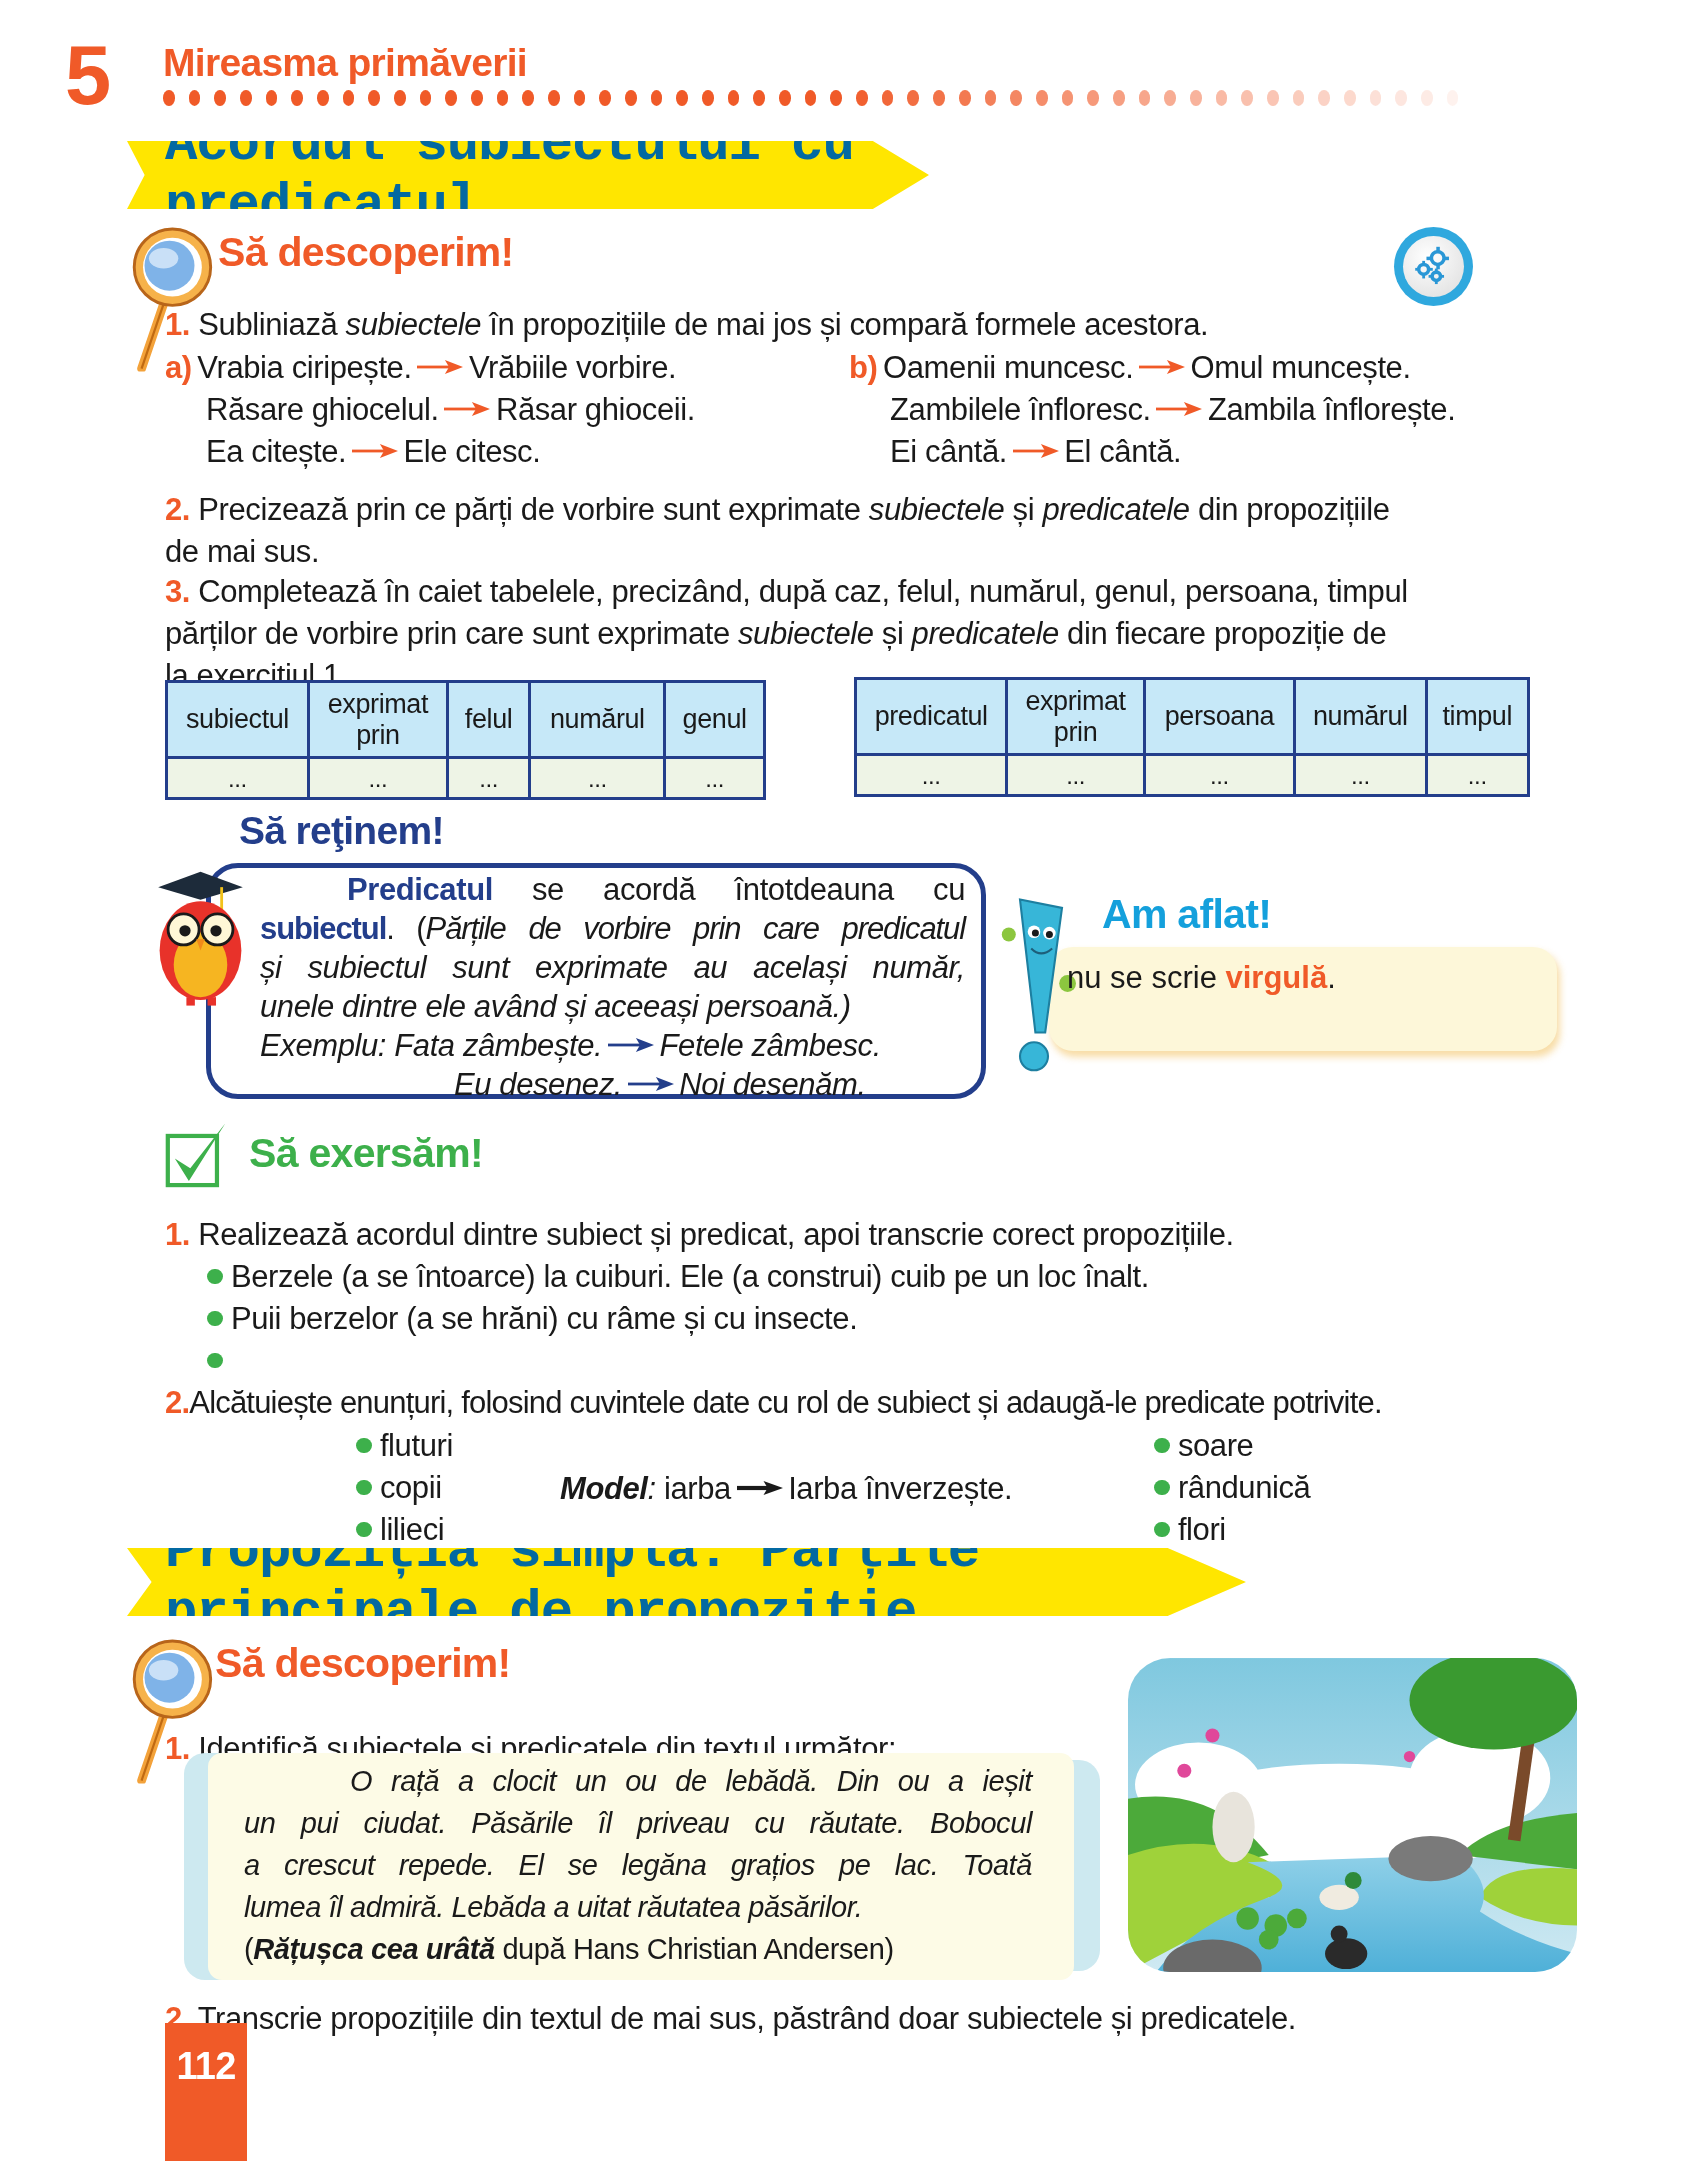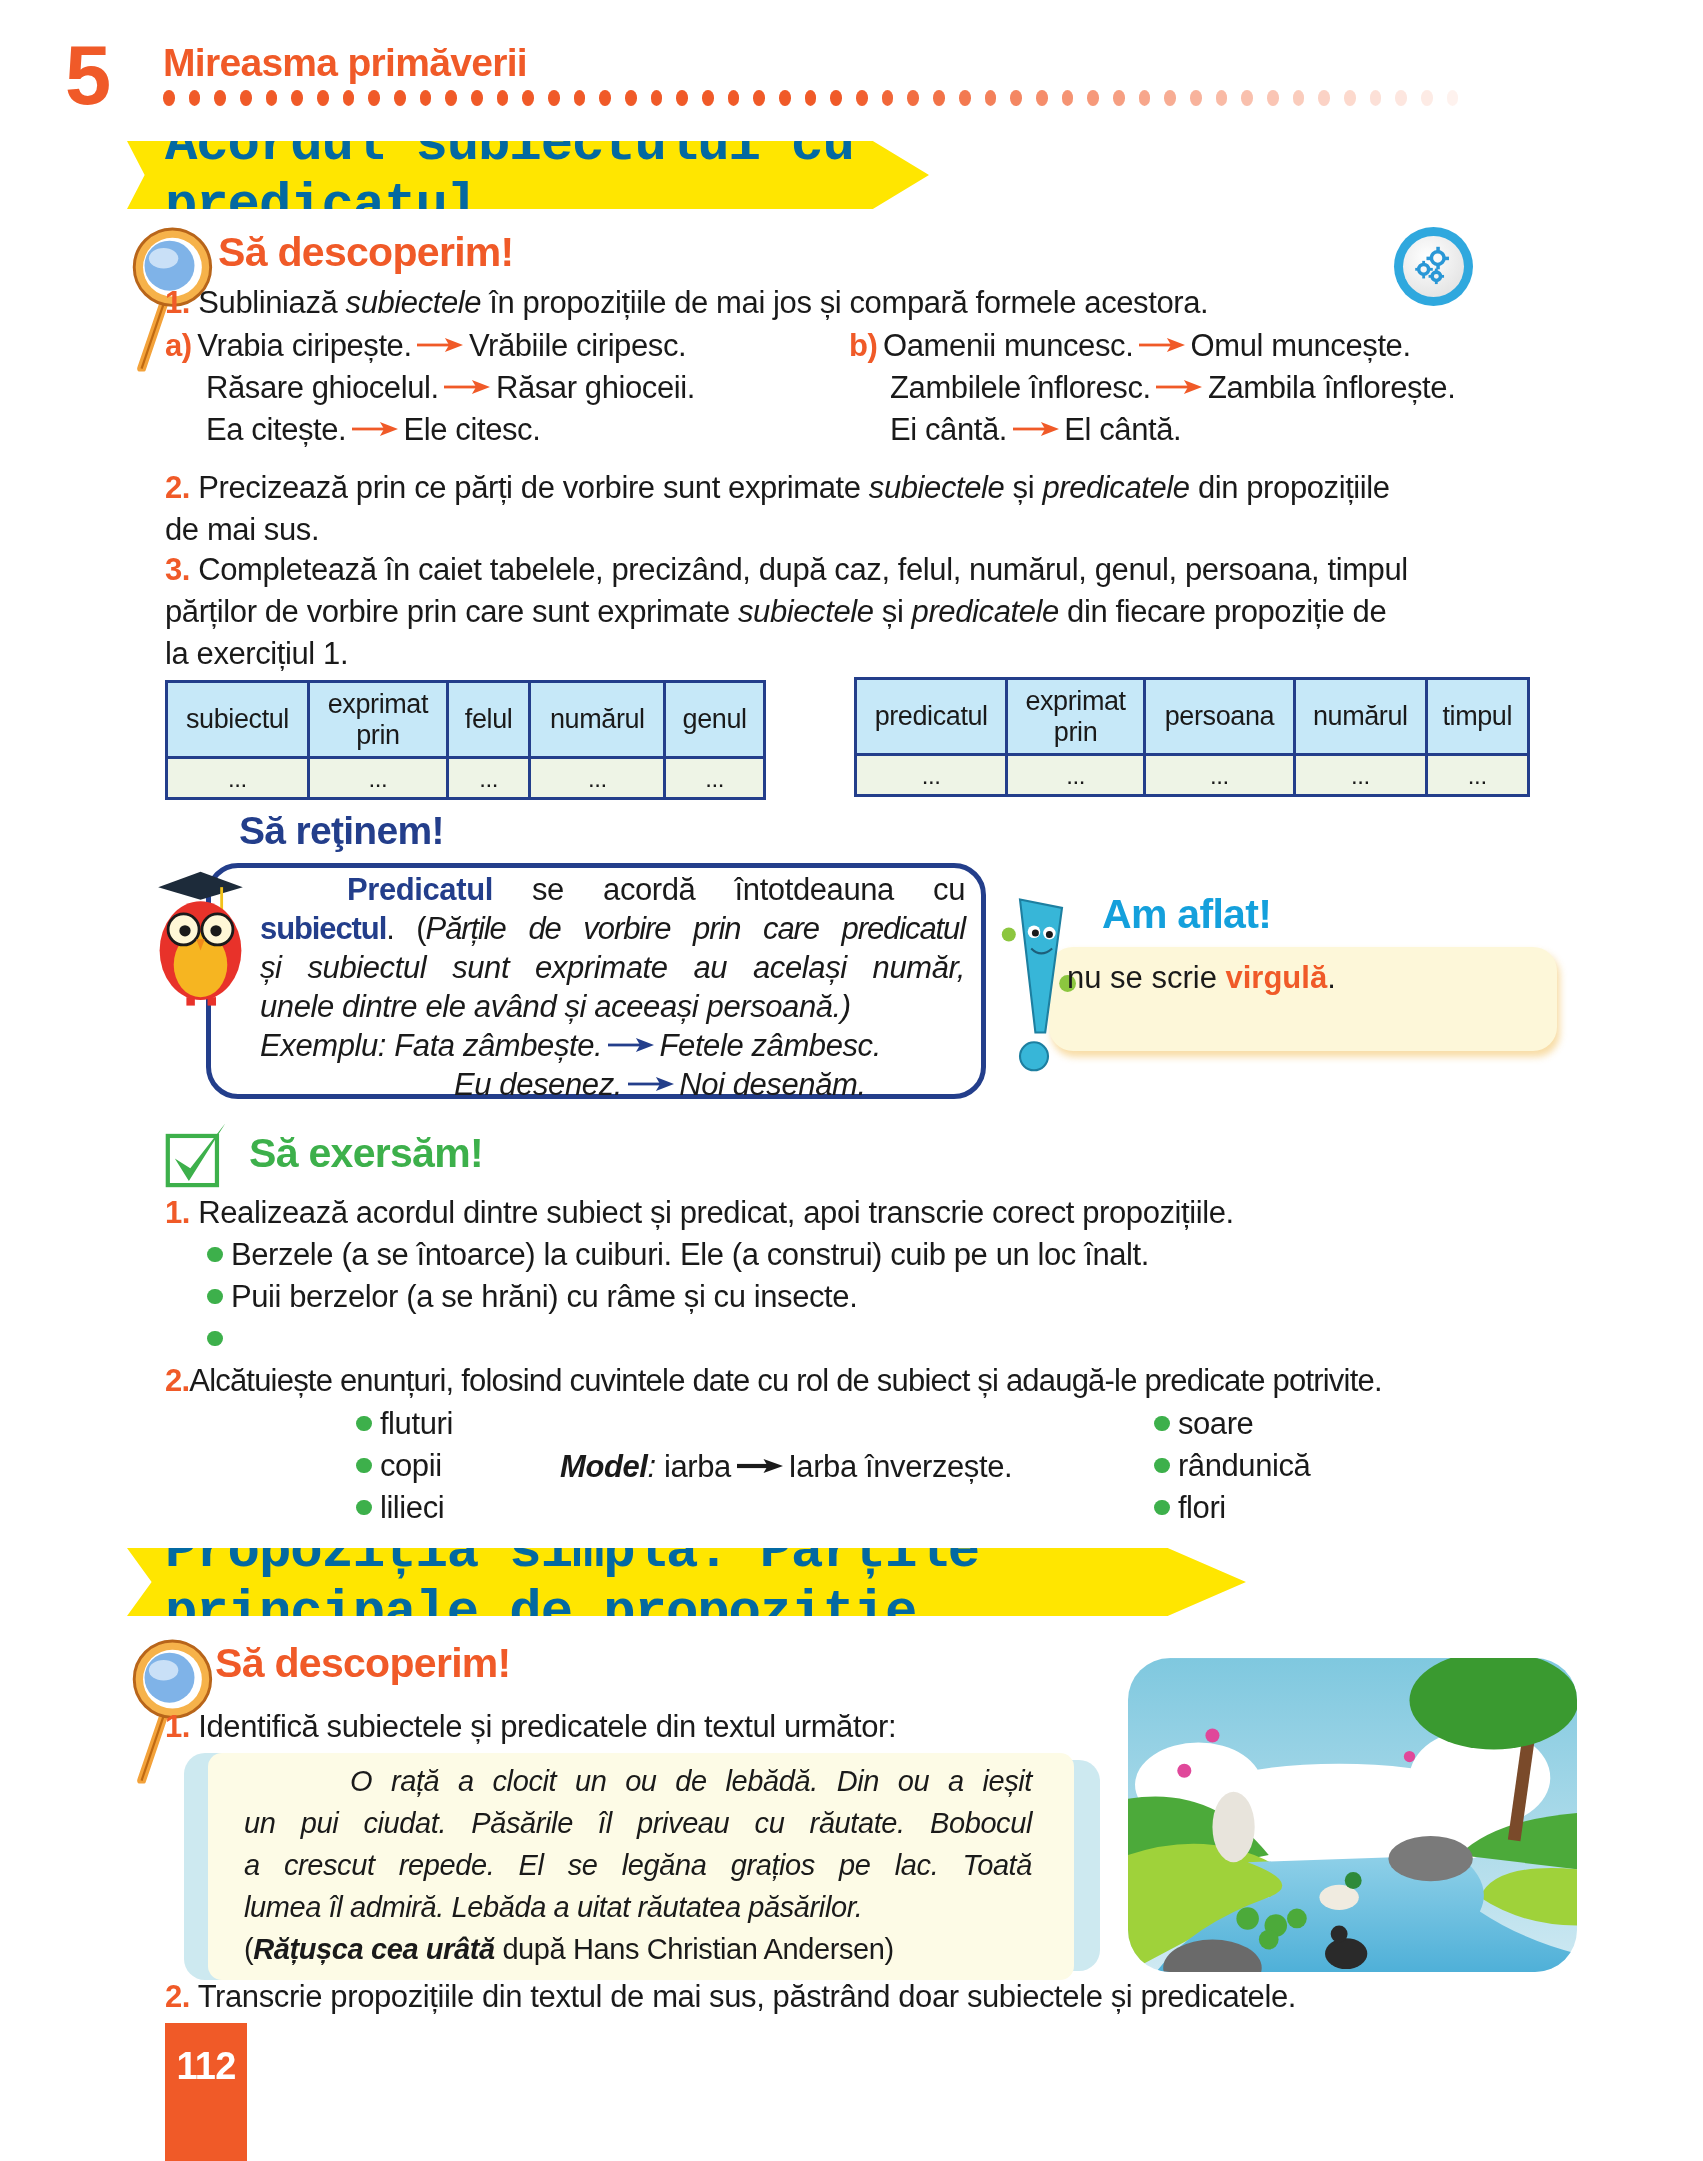--- a/index.html
+++ b/index.html
@@ -17,21 +17,21 @@
   .dots { left: 163px; top: 90px; width: 1309px; height: 15.5px; display: flex; gap: 0; }
   .dots span { display: block; width: 12px; height: 15.5px; border-radius: 50%; margin-right: 14px; }
 
   
   .ribbon { height: 68px; background: #ffe600; clip-path: polygon(0 0, 93% 0, 100% 50%, 93% 100%, 0 100%, 2.2% 50%); display: flex; align-items: center; padding-left: 38px; }
   .ribbon span { font-size: 54px; font-weight: bold; color: #0369a1; letter-spacing: -1.1px; font-family: Liberation Mono, monospace; }
 
   
   .sect-h { font-size: 41px; font-weight: bold; letter-spacing: -0.7px; }
 
-  .body-text { font-size: 31px; line-height: 42px; letter-spacing: -0.4px; }
+  .body-text { font-size: 31px; line-height: 42px; letter-spacing: -0.4px; margin-top: 22px; }
   .num { color: #f05a28; font-weight: bold; }
   .arrow { display: inline-block; width: 46px; height: 14px; vertical-align: middle; margin: 0 5.6px; position: relative; top: -2.8px; }
 
   
   table.grammar { border-collapse: collapse; position: absolute; }
   table.grammar td { border: 3.5px solid #233e8b; text-align: center; font-size: 27px; line-height: 31px; letter-spacing: -0.4px; }
   table.grammar tr.head td { background: #c6e8f8; }
   table.grammar tr.val td { background: #eef4e6; height: 41px; font-size: 24px; }
 
   
@@ -179,21 +179,21 @@
 </div>
 
 <div class="abs body-text" style="left:165px; top:282px; width:1267px;">
   <span class="num">1.</span>
   <span>Subliniază </span><i>subiectele</i><span> în propozițiile de mai jos și compară formele acestora.</span>
 </div>
 
 <div class="abs body-text" style="left:165px; top:325px; width:633px;">
   <div><span class="num" style="margin-right:5.6px;">a)</span><span>Vrabia ciripește.</span><svg class="arrow" viewBox="0 0 66 20" width="46" height="14">
         <use href="#arr-orange"></use>
-      </svg><span>Vrăbiile ciripesc.</span></div>
+      </svg><span>Vrăbiile vorbire.</span></div>
   <div style="padding-left:41px;"><span>Răsare ghiocelul.</span><svg class="arrow" viewBox="0 0 66 20" width="46" height="14">
         <use href="#arr-orange"></use>
       </svg><span>Răsar ghioceii.</span></div>
   <div style="padding-left:41px;"><span>Ea citește.</span><svg class="arrow" viewBox="0 0 66 20" width="46" height="14">
         <use href="#arr-orange"></use>
       </svg><span>Ele citesc.</span></div>
 </div>
 
 <div class="abs body-text" style="left:849px; top:325px; width:704px;">
   <div><span class="num" style="margin-right:5.6px;">b)</span><span>Oamenii muncesc.</span><svg class="arrow" viewBox="0 0 66 20" width="46" height="14">

